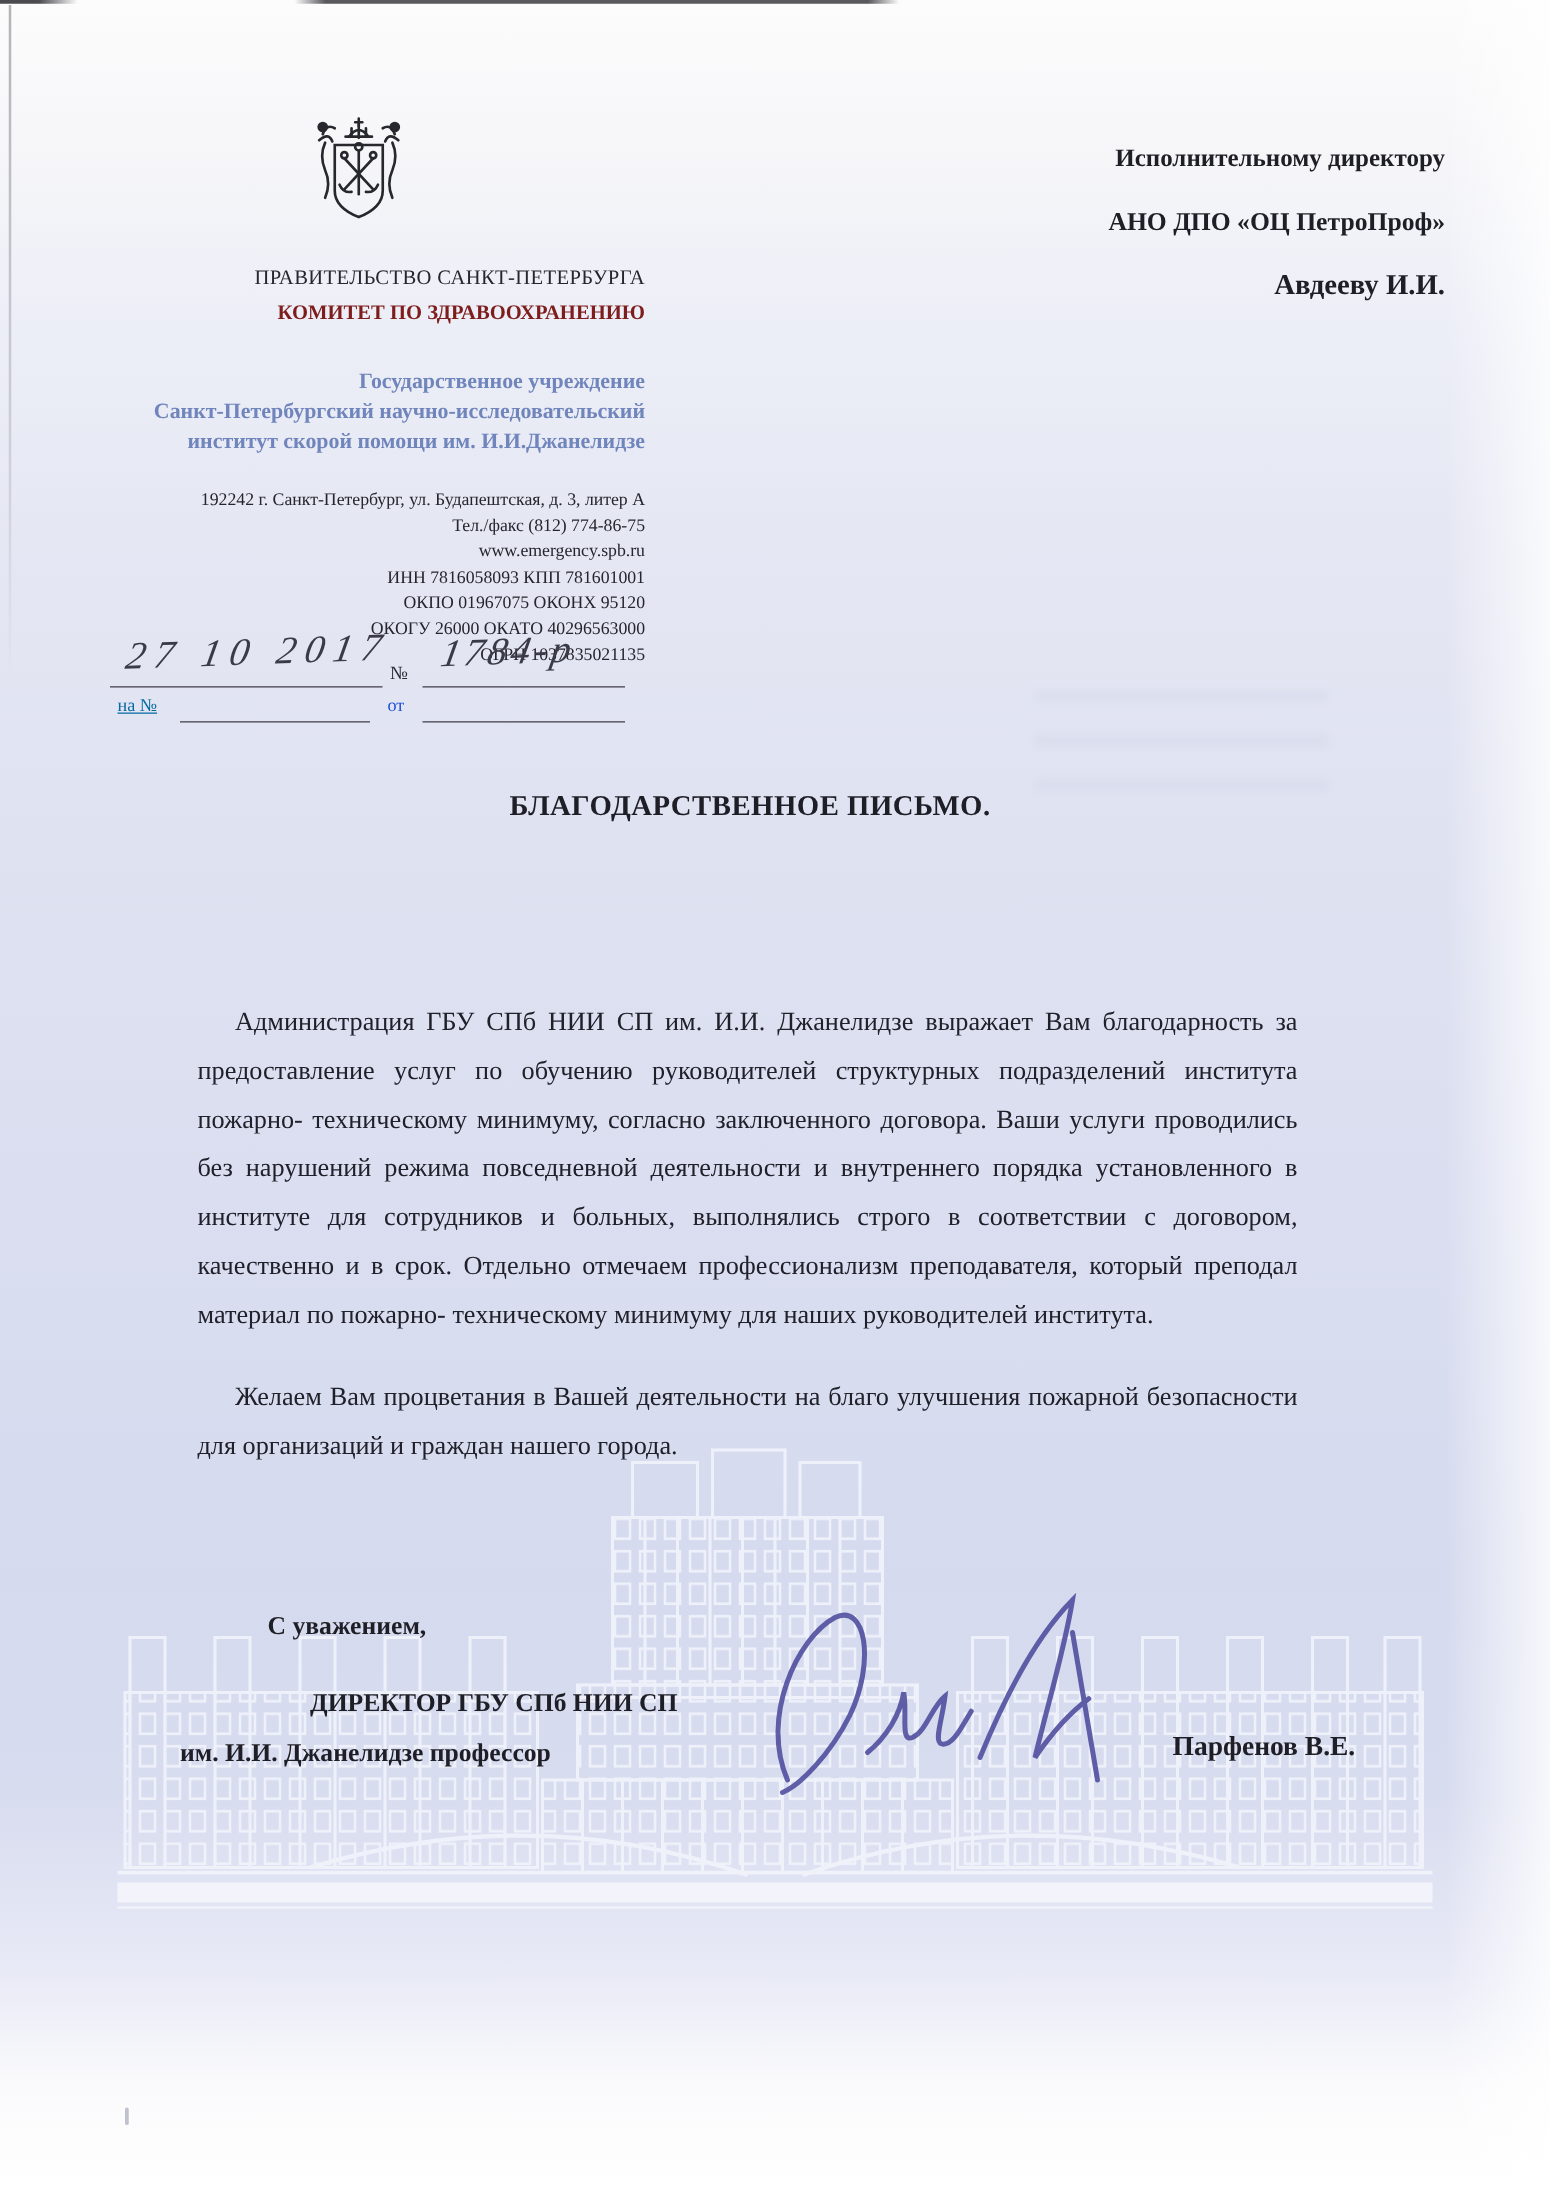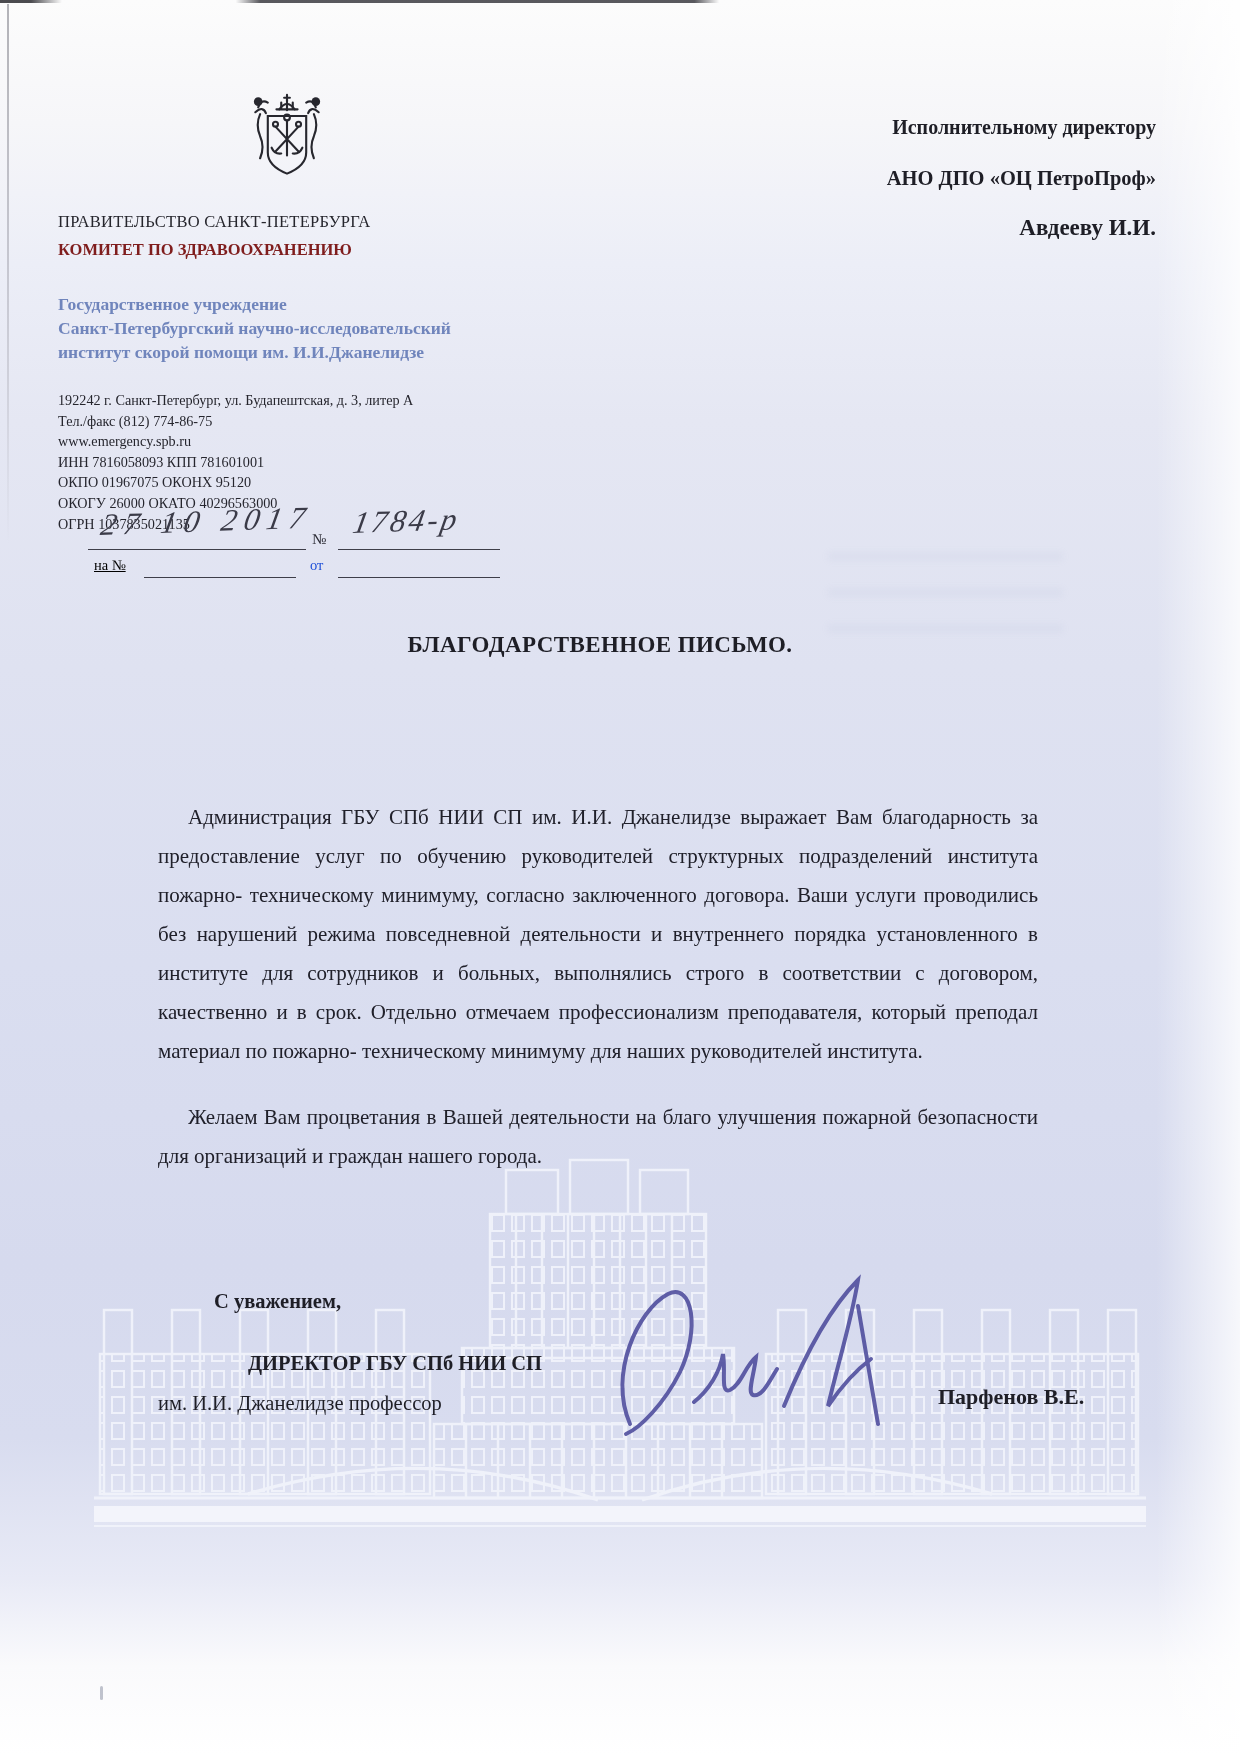--- a/index.html
+++ b/index.html
@@ -17,52 +17,52 @@
   .scan-top{top:0;left:0;width:100%;height:3px;opacity:.85;
     background:linear-gradient(90deg,#2c2c31 0%,#2c2c31 2.5%,transparent 5%,transparent 19%,#3c3c42 21%,#3c3c42 56%,transparent 58%);}
   .scan-left{top:4px;left:7px;width:2px;height:540px;opacity:.5;
     background:linear-gradient(180deg,#6a6a74 0%,#b7b7c1 70%,transparent 100%);}
   .scan-right{top:0;right:0;width:84px;height:100%;
     background:linear-gradient(270deg,rgba(255,255,255,.8),rgba(255,255,255,0));}
   .scan-dot{left:100px;top:1686px;width:3px;height:14px;background:#8e93a6;opacity:.55;border-radius:2px;}
   .ghost-smudge{left:828px;top:552px;width:235px;height:105px;opacity:.5;filter:blur(3px);
     background:repeating-linear-gradient(180deg,rgba(150,162,196,.16) 0 9px,transparent 9px 36px);}
   
-  .lh{left:58px;top:86px;width:458px;text-align:left;z-index:2;}
+  .lh{left:58px;top:86px;width:458px;text-align:right;z-index:2;}
   .arms{display:block;margin:0 auto;}
   .gov{margin-top:16px;font-size:16.5px;letter-spacing:.3px;color:#26262d;}
   .committee{margin-top:8px;font-size:16.5px;font-weight:bold;color:#7f1d1d;}
   .inst{margin-top:32px;font-weight:bold;font-size:17.5px;line-height:24px;}
   .addr{margin-top:26px;font-size:14.2px;line-height:20.6px;color:#25252d;}
   
   .ref{left:88px;top:505px;width:430px;height:90px;z-index:3;}
   .hand{font-style:italic;color:#3b3b48;transform:skewX(-12deg) rotate(-2deg);transform-origin:left bottom;}
   .hand-date{left:10px;top:2px;font-size:31px;letter-spacing:7px;white-space:nowrap;}
   .hand-num{left:262px;top:0px;font-size:31px;letter-spacing:3px;white-space:nowrap;}
   .u1{left:0;top:44px;width:218px;border-bottom:1.6px solid #3e3e49;}
   .u2{left:250px;top:44px;width:162px;border-bottom:1.6px solid #3e3e49;}
   .nosign{left:224px;top:26px;font-size:15px;color:#2a2a33;}
-  .na{left:6px;top:52px;font-size:14.5px;color:#000000;text-decoration:underline;}
+  .na{left:6px;top:52px;font-size:14.5px;color:#0369a1;text-decoration:underline;}
   .u3{left:56px;top:72px;width:152px;border-bottom:1.4px solid #3e3e49;}
   .ot{left:222px;top:52px;font-size:14.5px;color:#1d4ed8;}
   .u4{left:250px;top:72px;width:162px;border-bottom:1.4px solid #3e3e49;}
   
   .recipient{right:84px;top:116px;width:480px;text-align:right;z-index:2;}
   .rec1{font-size:20px;font-weight:bold;}
   .rec2{margin-top:28px;font-size:20.5px;font-weight:bold;}
   .rec3{margin-top:25px;font-size:23px;font-weight:bold;}
   
   .title{left:160px;top:632px;width:880px;text-align:center;font-size:23px;font-weight:bold;letter-spacing:.4px;z-index:2;}
   .bodytxt{left:158px;top:798px;width:880px;z-index:2;}
   .bodytxt p{margin:0;text-indent:30px;text-align:justify;font-size:21px;line-height:39px;color:#20202a;}
   .bodytxt p + p{margin-top:27px;}
   
   .salut{left:214px;top:1290px;font-size:20.5px;font-weight:bold;z-index:3;}
   .sgn1{left:248px;top:1352px;font-size:20.5px;font-weight:bold;z-index:3;}
-  .sgn2{left:158px;top:1392px;font-size:20.5px;font-weight:normal;z-index:3;}
+  .sgn2{left:144px;top:1392px;font-size:20.5px;font-weight:bold;z-index:3;}
   .signer{left:938px;top:1384px;font-size:22px;font-weight:bold;z-index:3;}
   .sig-ink{left:596px;top:1248px;z-index:4;}
   
   .wm{left:88px;top:1158px;z-index:1;opacity:.95;}
 </style>
 </head>
 <body>
 
 <div class="abs scan-top"></div>
 <div class="abs scan-left"></div>

